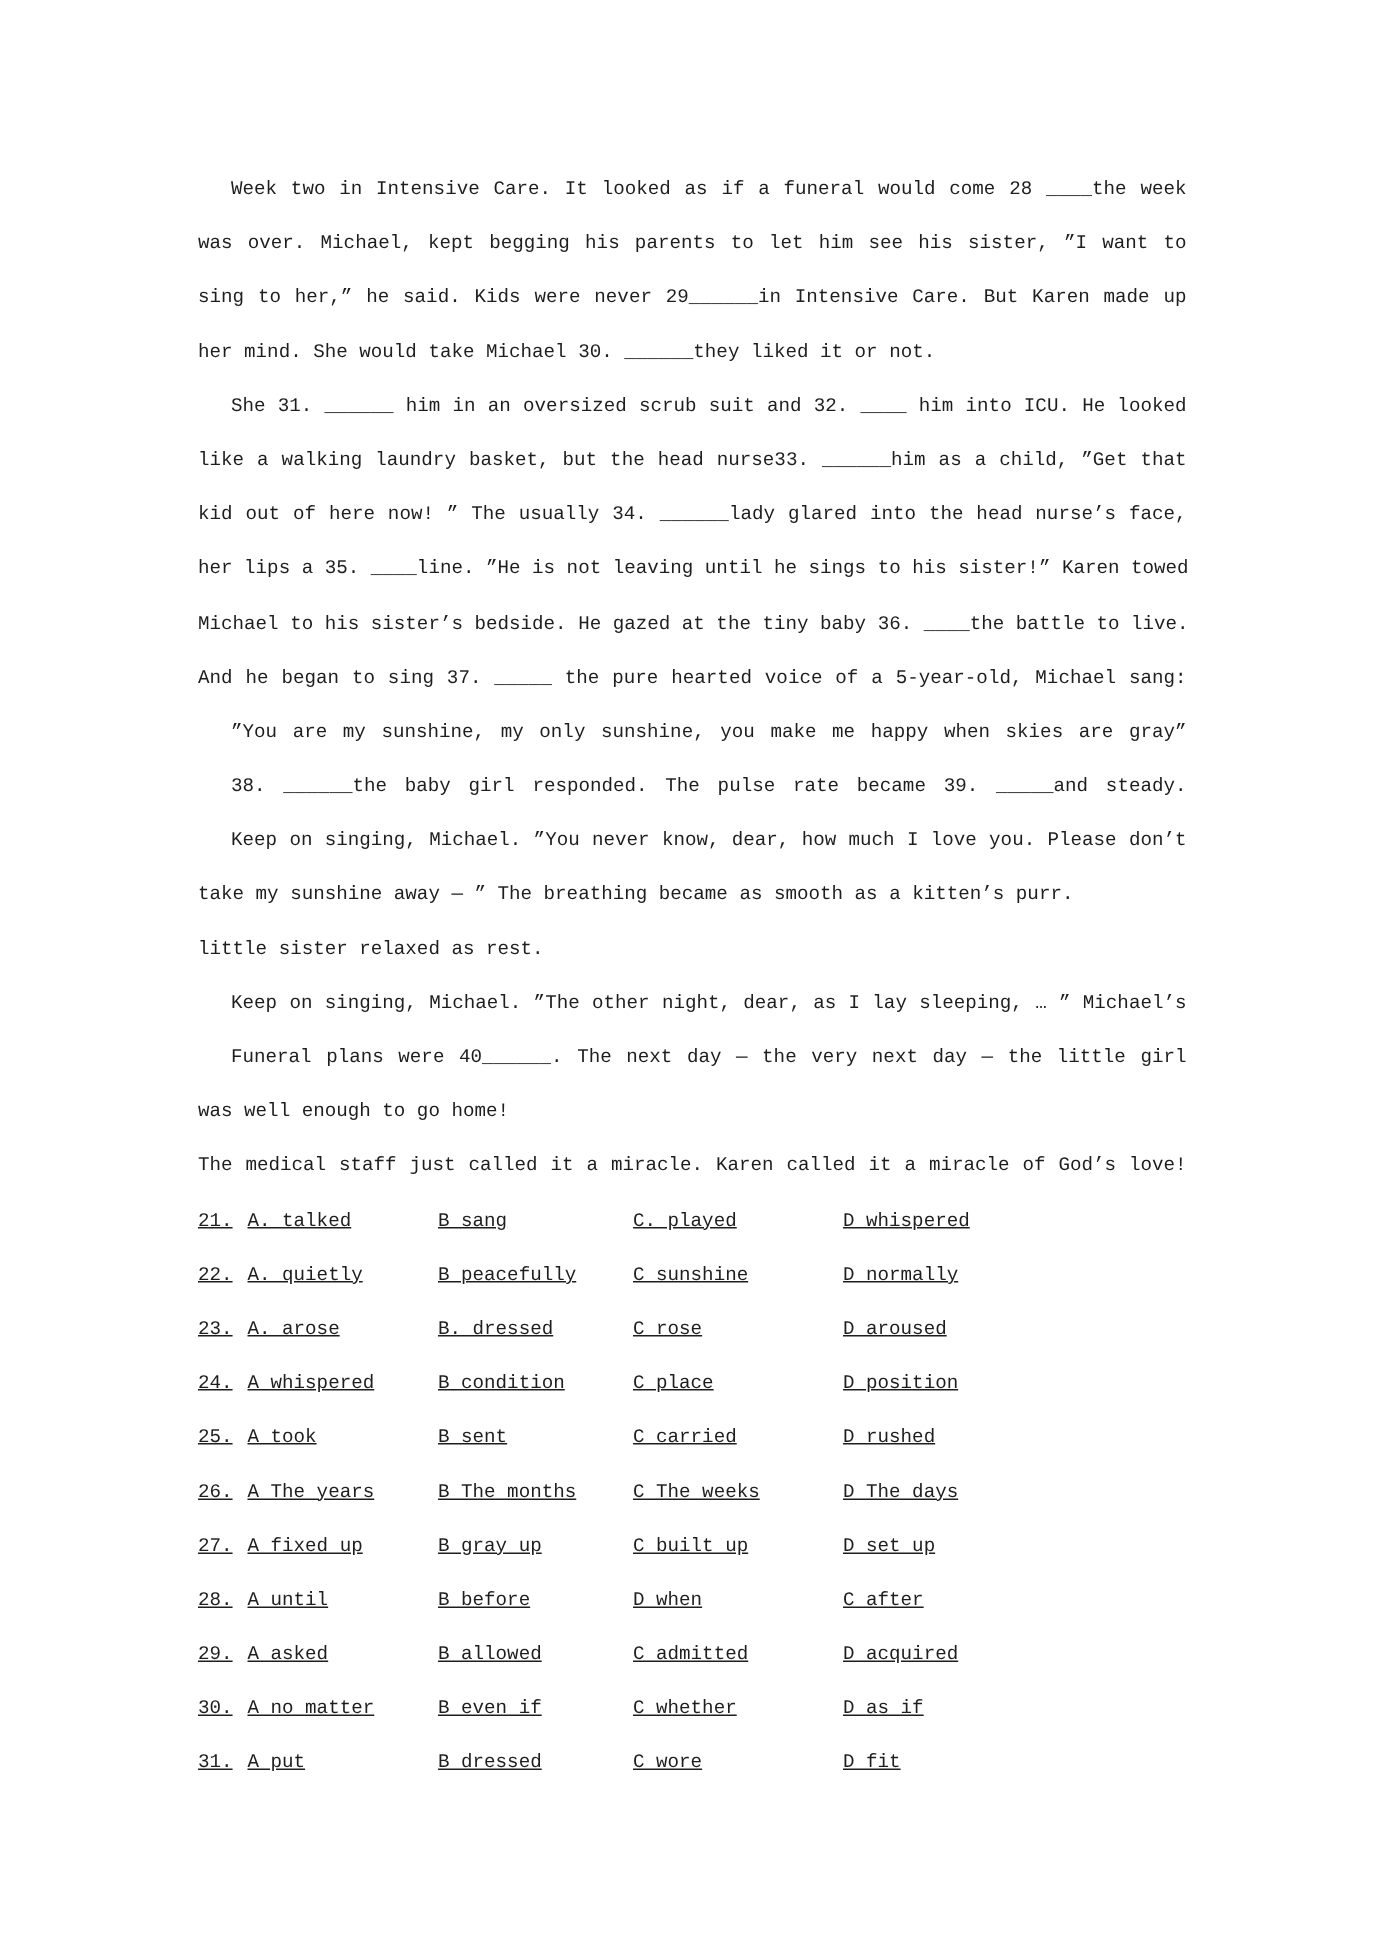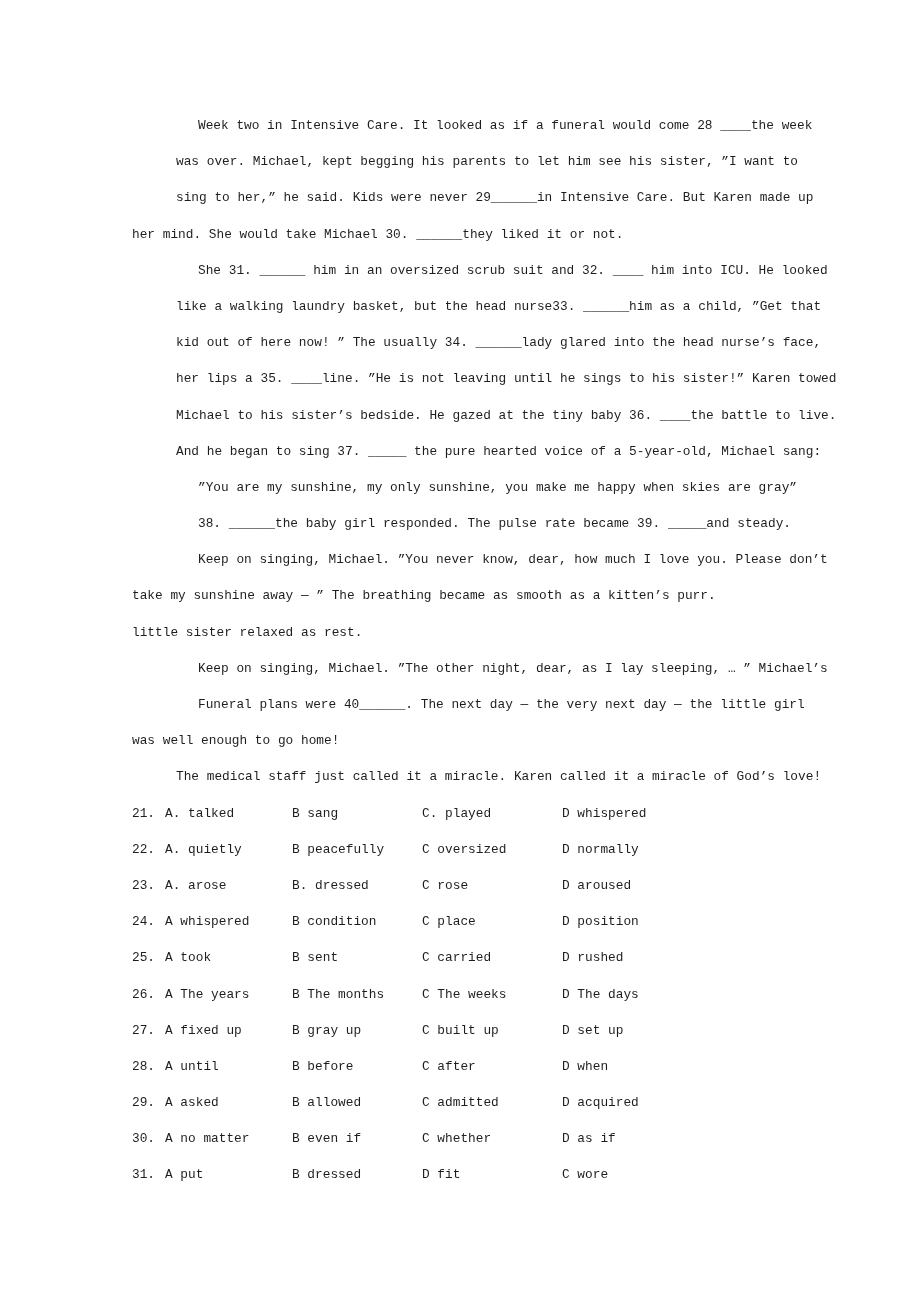--- a/index.html
+++ b/index.html
@@ -21,33 +21,33 @@
     padding: 108px 0 0 132px;
   }
   .passage .ln {
     height: 36.2px;
     line-height: 36.2px;
     white-space: nowrap;
   }
   .ln.fill {
     text-align: justify;
     text-align-last: justify;
-    margin-left: 44px;
   }
   .ln.ind {
     padding-left: 22px;
   }
   .questions {
     margin-top: 0;
   }
   .qrow {
     display: grid;
     grid-template-columns: 33px 127px 130px 140px 1fr;
     height: 36.2px;
     line-height: 36.2px;
+    text-decoration: underline;
   }
   .qcell {
     white-space: nowrap;
   }
 </style>
 </head>
 <body>
 
 <div class="page">
 
@@ -80,21 +80,21 @@
       <span class="qcell">A. talked</span>
       <span class="qcell">B sang</span>
       <span class="qcell">C. played</span>
       <span class="qcell">D whispered</span>
     </div>
 
     <div class="qrow">
       <span class="qcell">22.</span>
       <span class="qcell">A. quietly</span>
       <span class="qcell">B peacefully</span>
-      <span class="qcell">C oversized</span>
+      <span class="qcell">C sunshine</span>
       <span class="qcell">D normally</span>
     </div>
 
     <div class="qrow">
       <span class="qcell">23.</span>
       <span class="qcell">A. arose</span>
       <span class="qcell">B. dressed</span>
       <span class="qcell">C rose</span>
       <span class="qcell">D aroused</span>
     </div>
@@ -128,22 +128,22 @@
       <span class="qcell">A fixed up</span>
       <span class="qcell">B gray up</span>
       <span class="qcell">C built up</span>
       <span class="qcell">D set up</span>
     </div>
 
     <div class="qrow">
       <span class="qcell">28.</span>
       <span class="qcell">A until</span>
       <span class="qcell">B before</span>
+      <span class="qcell">D when</span>
       <span class="qcell">C after</span>
-      <span class="qcell">D when</span>
     </div>
 
     <div class="qrow">
       <span class="qcell">29.</span>
       <span class="qcell">A asked</span>
       <span class="qcell">B allowed</span>
       <span class="qcell">C admitted</span>
       <span class="qcell">D acquired</span>
     </div>
 
@@ -152,19 +152,19 @@
       <span class="qcell">A no matter</span>
       <span class="qcell">B even if</span>
       <span class="qcell">C whether</span>
       <span class="qcell">D as if</span>
     </div>
 
     <div class="qrow">
       <span class="qcell">31.</span>
       <span class="qcell">A put</span>
       <span class="qcell">B dressed</span>
+      <span class="qcell">C wore</span>
       <span class="qcell">D fit</span>
-      <span class="qcell">C wore</span>
     </div>
 
   </section>
 
 </div>
 
 </body></html>

